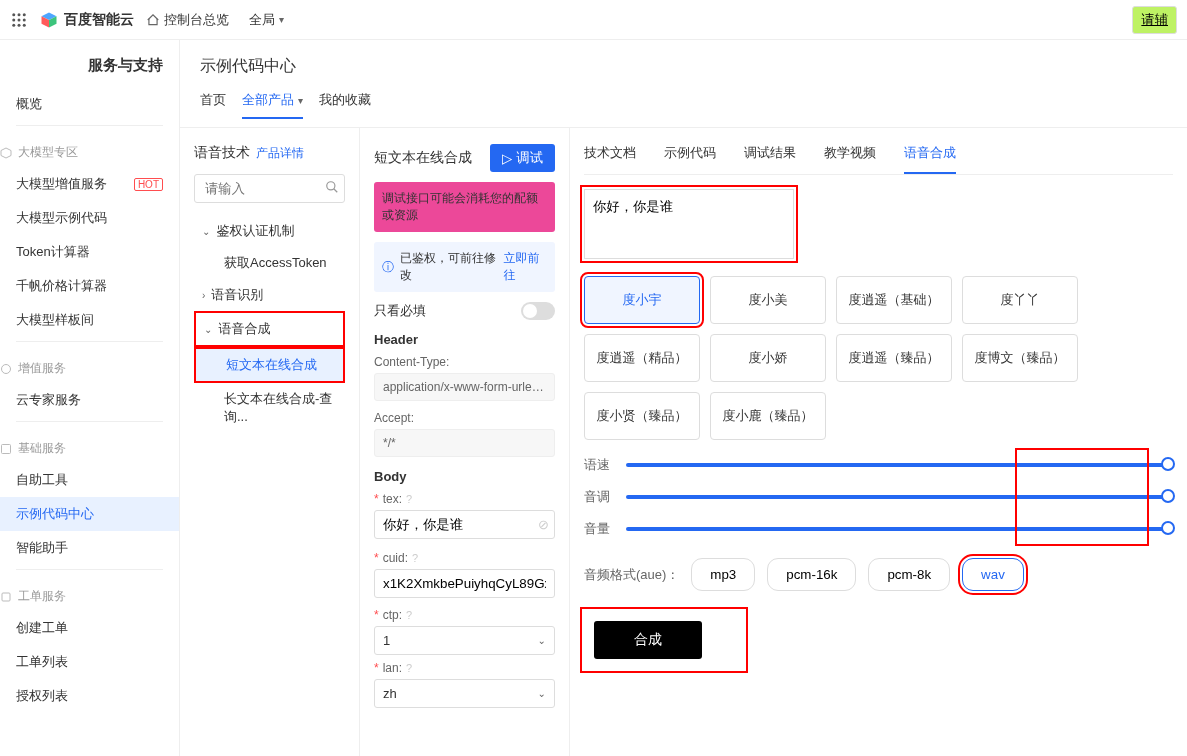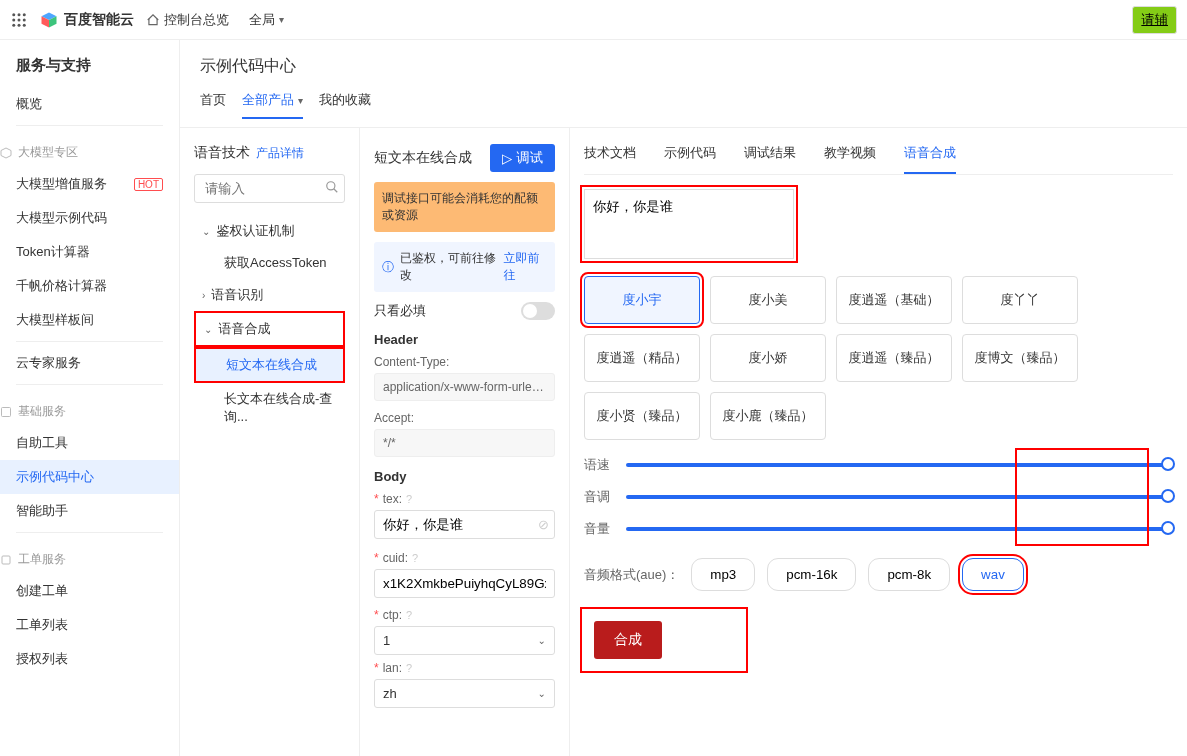--- a/index.html
+++ b/index.html
@@ -5,24 +5,24 @@
 * { box-sizing: border-box; margin: 0; padding: 0; font-family: -apple-system, BlinkMacSystemFont, "Segoe UI", "PingFang SC", "Microsoft YaHei", sans-serif; }
 body { width: 1187px; height: 756px; font-size: 13px; color: #333; overflow: hidden; background: #fff; }
 .top-bar { height: 40px; display: flex; align-items: center; padding: 0 10px; border-bottom: 1px solid #eee; gap: 12px; }
 .apps-icon { width: 18px; height: 18px; display: inline-block; }
 .apps-icon svg { width: 100%; height: 100%; }
 .logo { display: flex; align-items: center; gap: 6px; font-weight: 600; font-size: 14px; }
 .logo-cube { width: 18px; height: 18px; }
 .top-link { color: #333; display: flex; align-items: center; gap: 4px; }
 .scope-selector { display: flex; align-items: center; gap: 4px; padding: 2px 8px; }
 .top-spacer { flex: 1; }
-.top-btn { border: 1px solid #ddd; padding: 4px 8px; border-radius: 3px; background: #84cc16; cursor: pointer; text-decoration: underline; }
+.top-btn { border: 1px solid #ddd; padding: 4px 8px; border-radius: 3px; background: #bef264; cursor: pointer; text-decoration: underline; }
 
 .layout { display: flex; height: calc(756px - 40px); }
-.sidebar { width: 180px; border-right: 1px solid #eee; padding: 12px 0; overflow-y: auto; }
+.sidebar { width: 180px; border-right: 1px solid #eee; padding: 12px 0; overflow-y: auto; text-align: right; }
 .sidebar-title { font-size: 15px; font-weight: 600; padding: 4px 16px 12px; }
 .sidebar-item { padding: 8px 16px; color: #333; cursor: pointer; display: flex; align-items: center; gap: 6px; }
 .sidebar-item.active { background: #e8f1ff; color: #2468f2; }
 .sidebar-section { font-size: 12px; color: #999; padding: 14px 0 6px; display: flex; align-items: center; gap: 6px; }
 .hot-badge { background: #fff; color: #ff4d4f; border: 1px solid #ff4d4f; font-size: 10px; padding: 0 3px; border-radius: 2px; margin-left: auto; }
 .sidebar-divider { height: 1px; background: #eee; margin: 4px 16px; }
 
 .main { flex: 1; display: flex; flex-direction: column; overflow: hidden; }
 .page-title { font-size: 16px; padding: 16px 20px 8px; font-weight: 500; }
 .main-tabs { display: flex; gap: 16px; padding: 0 20px 8px; border-bottom: 1px solid #eee; }
@@ -42,21 +42,21 @@
 .tree-item { padding: 7px 0 7px 8px; cursor: pointer; display: flex; align-items: center; gap: 6px; font-size: 13px; }
 .tree-item.child { padding-left: 30px; }
 .tree-item.selected { color: #2468f2; background: #e8f1ff; }
 .chev { font-size: 10px; color: #666; }
 .red-box { border: 2px solid #ff0000; }
 
 .col-b { width: 210px; }
 .col-b-header { display: flex; align-items: center; justify-content: space-between; margin-bottom: 10px; }
 .col-b-title { font-size: 14px; font-weight: 500; }
 .debug-btn { background: #2468f2; color: #fff; border: none; padding: 5px 12px; border-radius: 3px; cursor: pointer; display: flex; align-items: center; gap: 4px; }
-.info-banner { background: #fdba74; padding: 8px; border-radius: 3px; font-size: 12px; margin-bottom: 10px; display: flex; gap: 6px; }
+.info-banner { background: #ec4899; padding: 8px; border-radius: 3px; font-size: 12px; margin-bottom: 10px; display: flex; gap: 6px; }
 .info-icon { color: #2468f2; }
 .auth-banner { background: #f0f5ff; padding: 8px; border-radius: 3px; font-size: 12px; margin-bottom: 10px; display: flex; gap: 6px; align-items: center; }
 .link-blue { color: #2468f2; cursor: pointer; }
 .form-row { display: flex; justify-content: space-between; align-items: center; margin-bottom: 12px; }
 .toggle { width: 34px; height: 18px; background: #ddd; border-radius: 9px; position: relative; }
 .toggle::after { content: ""; width: 14px; height: 14px; background: #fff; border-radius: 50%; position: absolute; top: 2px; left: 2px; }
 .section-h { font-weight: 600; margin: 12px 0 8px; }
 .field-label { color: #666; font-size: 12px; margin-bottom: 4px; }
 .field-value { background: #f7f7f7; border: 1px solid #eee; padding: 6px 8px; border-radius: 3px; font-size: 12px; color: #666; margin-bottom: 10px; overflow: hidden; text-overflow: ellipsis; white-space: nowrap; }
 .req-label { color: #666; font-size: 12px; margin: 4px 0; display: flex; align-items: center; gap: 4px; }
@@ -85,21 +85,21 @@
 .slider-track { flex: 1; height: 4px; background: #2468f2; border-radius: 2px; position: relative; }
 .slider-thumb { width: 14px; height: 14px; border-radius: 50%; background: #fff; border: 2px solid #2468f2; position: absolute; right: -2px; top: -6px; }
 .sliders-red { position: relative; }
 .sliders-red::after { content: ""; position: absolute; right: 24px; top: -8px; width: 130px; height: 94px; border: 2px solid #ff0000; pointer-events: none; }
 
 .format-row { display: flex; align-items: center; gap: 12px; margin-bottom: 20px; }
 .format-label { color: #666; }
 .format-btn { padding: 8px 18px; border: 1px solid #ddd; border-radius: 11px; cursor: pointer; background: #fff; }
 .format-btn.selected { border-color: #2468f2; color: #2468f2; }
 
-.synth-btn { background: #b91c1c; color: #fff; border: none; padding: 10px 20px; border-radius: 3px; cursor: pointer; font-size: 14px; }
+.synth-btn { background: #000000; color: #fff; border: none; padding: 10px 40px; border-radius: 3px; cursor: pointer; font-size: 14px; }
 .synth-wrap { padding: 10px; width: 160px; }
 </style>
 </head>
 <body>
 
 <div class="top-bar">
   <span class="apps-icon">
     <svg viewBox="0 0 24 24">
         <g fill="#555">
           <circle cx="5" cy="5" r="2"></circle>
@@ -150,20 +150,26 @@
       </div>
     <div class="sidebar-item">
         <span>大模型增值服务</span>
         <span class="hot-badge">HOT</span>
       </div>
     <div class="sidebar-item">大模型示例代码</div>
     <div class="sidebar-item">Token计算器</div>
     <div class="sidebar-item">千帆价格计算器</div>
     <div class="sidebar-item">大模型样板间</div>
     <div class="sidebar-divider"></div>
+    <div class="sidebar-section">
+        <svg width="12" height="12" viewBox="0 0 24 24" fill="none" stroke="#bbb" stroke-width="2">
+          <circle cx="12" cy="12" r="9"></circle>
+        </svg>
+        <span>增值服务</span>
+      </div>
     <div class="sidebar-item">云专家服务</div>
     <div class="sidebar-divider"></div>
     <div class="sidebar-section">
         <svg width="12" height="12" viewBox="0 0 24 24" fill="none" stroke="#bbb" stroke-width="2">
           <rect x="3" y="3" width="18" height="18" rx="2"></rect>
         </svg>
         <span>基础服务</span>
       </div>
     <div class="sidebar-item">自助工具</div>
     <div class="sidebar-item active">示例代码中心</div>

